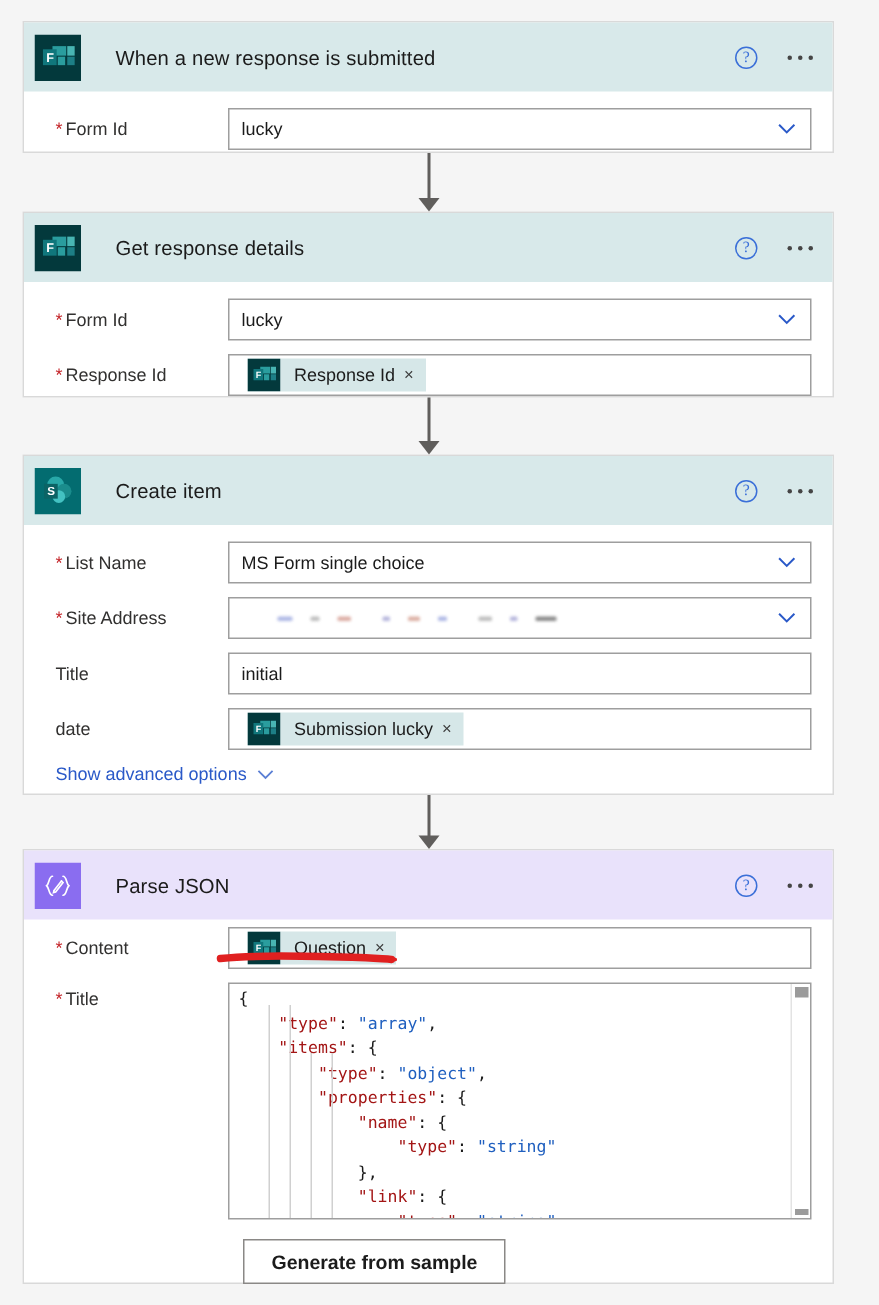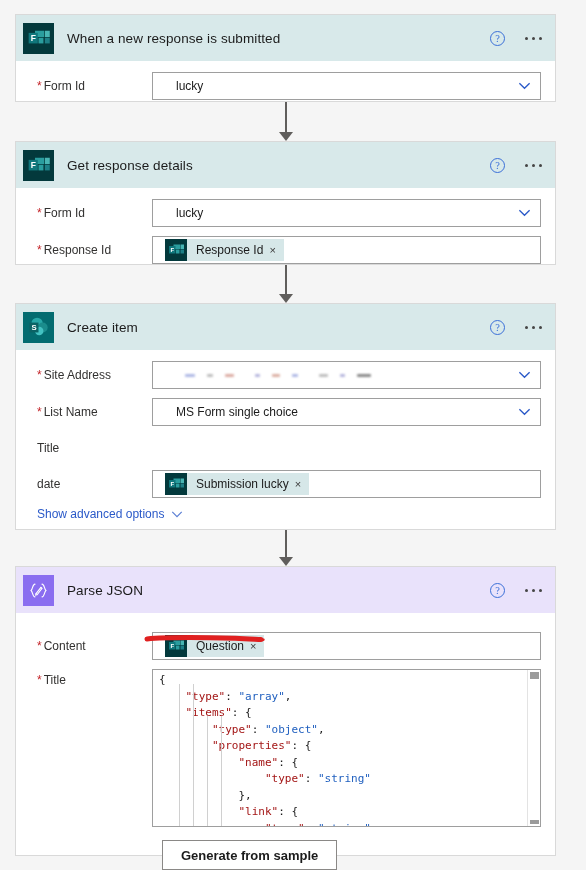--- a/index.html
+++ b/index.html
@@ -40,21 +40,21 @@
     width: 44px;
     height: 46px;
     flex: 0 0 44px;
     position: relative;
   }
   .op-icon svg { display: block; }
 
   .card-title {
     font-size: 13.5px;
     color: #1b1b1b;
-    margin-left: 7px;
+    margin-left: 17px;
     letter-spacing: .1px;
     white-space: nowrap;
   }
 
   .header-actions {
     position: absolute;
     right: 13px;
     top: 0;
     height: 46px;
     display: flex;
@@ -102,21 +102,20 @@
     height: 28px;
     border: 1px solid #9e9e9e;
     background: #fff;
     display: flex;
     align-items: center;
     padding: 0 8px;
   }
   .field-value {
     font-size: 12px;
     color: #1b1b1b;
-    margin-left: 15px;
   }
   .chevron {
     position: absolute;
     right: 9px;
     top: 50%;
     width: 13px; height: 13px;
     margin-top: -7px;
   }
   .chevron svg { display: block; }
 
@@ -376,20 +375,31 @@
           <div class="help-icon">?</div>
           <div class="ellipsis">
             <i></i>
             <i></i>
             <i></i>
           </div>
         </div>
       </div>
       <div class="card-body" style="padding-top: 11px;">
         <div class="field-row" style="margin-bottom: 9px;">
+          <div class="field-label"><span class="req">*</span><span>List Name</span></div>
+          <div class="field-control">
+            <span class="field-value">MS Form single choice</span>
+            <div class="chevron">
+              <svg width="13" height="13" viewBox="0 0 14 14">
+                <path d="M1.5 4.5 L7 10 L12.5 4.5" stroke="#2a59c8" stroke-width="1.4" fill="none"></path>
+              </svg>
+            </div>
+          </div>
+        </div>
+        <div class="field-row" style="margin-bottom: 9px;">
           <div class="field-label"><span class="req">*</span><span>Site Address</span></div>
           <div class="field-control">
             <div class="redacted">
               <span style="width: 10px; background: rgb(109, 127, 208); margin-left: 0px;"></span>
               <span style="width: 6px; background: rgb(138, 138, 138); margin-left: 5px;"></span>
               <span style="width: 9px; background: rgb(192, 106, 90); margin-left: 5px;"></span>
               <span style="width: 5px; background: rgb(122, 122, 192); margin-left: 14px;"></span>
               <span style="width: 8px; background: rgb(192, 112, 90); margin-left: 5px;"></span>
               <span style="width: 6px; background: rgb(109, 127, 208); margin-left: 5px;"></span>
               <span style="width: 9px; background: rgb(138, 138, 138); margin-left: 14px;"></span>
@@ -397,32 +407,24 @@
               <span style="width: 14px; background: rgb(43, 43, 43); margin-left: 5px;"></span>
             </div>
             <div class="chevron">
               <svg width="13" height="13" viewBox="0 0 14 14">
                 <path d="M1.5 4.5 L7 10 L12.5 4.5" stroke="#2a59c8" stroke-width="1.4" fill="none"></path>
               </svg>
             </div>
           </div>
         </div>
         <div class="field-row" style="margin-bottom: 9px;">
-          <div class="field-label"><span class="req">*</span><span>List Name</span></div>
+          <div class="field-label"><span>Title</span></div>
           <div class="field-control">
-            <span class="field-value">MS Form single choice</span>
-            <div class="chevron">
-              <svg width="13" height="13" viewBox="0 0 14 14">
-                <path d="M1.5 4.5 L7 10 L12.5 4.5" stroke="#2a59c8" stroke-width="1.4" fill="none"></path>
-              </svg>
-            </div>
-          </div>
-        </div>
-        <div class="field-row" style="margin-bottom: 9px;">
-          <div class="field-label"><span>Title</span></div>
+            <span class="field-value">initial</span>
+          </div>
         </div>
         <div class="field-row" style="margin-bottom: 9px;">
           <div class="field-label"><span>date</span></div>
           <div class="field-control" style="padding: 0px;">
             <div class="token">
               <div class="token-icon"><svg width="22" height="22" viewBox="0 0 44 44">
                   <rect width="44" height="44" fill="#03393c"></rect>
                   <rect x="17" y="11" width="13" height="9" fill="#2a9d9e"></rect>
                   <rect x="31" y="11" width="7" height="9" fill="#48b5b3"></rect>
                   <rect x="31" y="21" width="7" height="8" fill="#1d7f86"></rect>
@@ -457,21 +459,21 @@
         <div class="card-title">Parse JSON</div>
         <div class="header-actions">
           <div class="help-icon">?</div>
           <div class="ellipsis">
             <i></i>
             <i></i>
             <i></i>
           </div>
         </div>
       </div>
-      <div class="card-body" style="padding-top: 19px;"><div class="field-row" style="margin-bottom: 9px;">
+      <div class="card-body" style="padding-top: 5px;"><div class="field-row" style="margin-bottom: 9px;">
           <div class="field-label"><span class="req">*</span><span>Content</span></div>
           <div class="field-control" style="padding: 0px;">
             <div class="token">
               <div class="token-icon"><svg width="22" height="22" viewBox="0 0 44 44">
                   <rect width="44" height="44" fill="#03393c"></rect>
                   <rect x="17" y="11" width="13" height="9" fill="#2a9d9e"></rect>
                   <rect x="31" y="11" width="7" height="9" fill="#48b5b3"></rect>
                   <rect x="31" y="21" width="7" height="8" fill="#1d7f86"></rect>
                   <rect x="22" y="21" width="7" height="8" fill="#2a9d9e"></rect>
                   <rect x="8" y="14" width="13" height="15" fill="#10777c"></rect>

